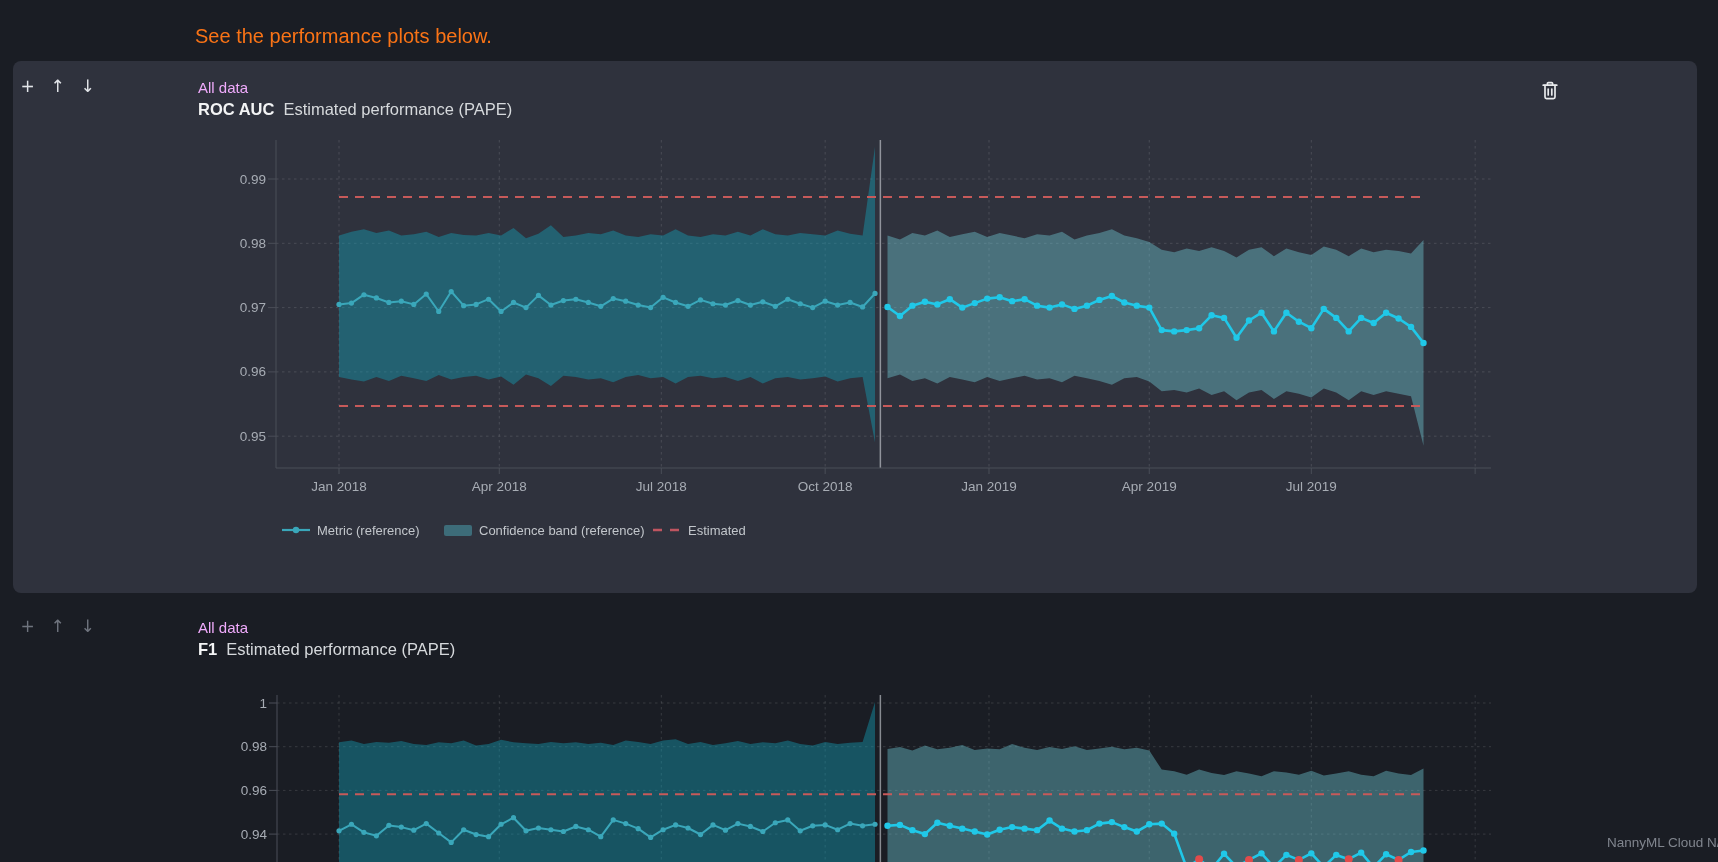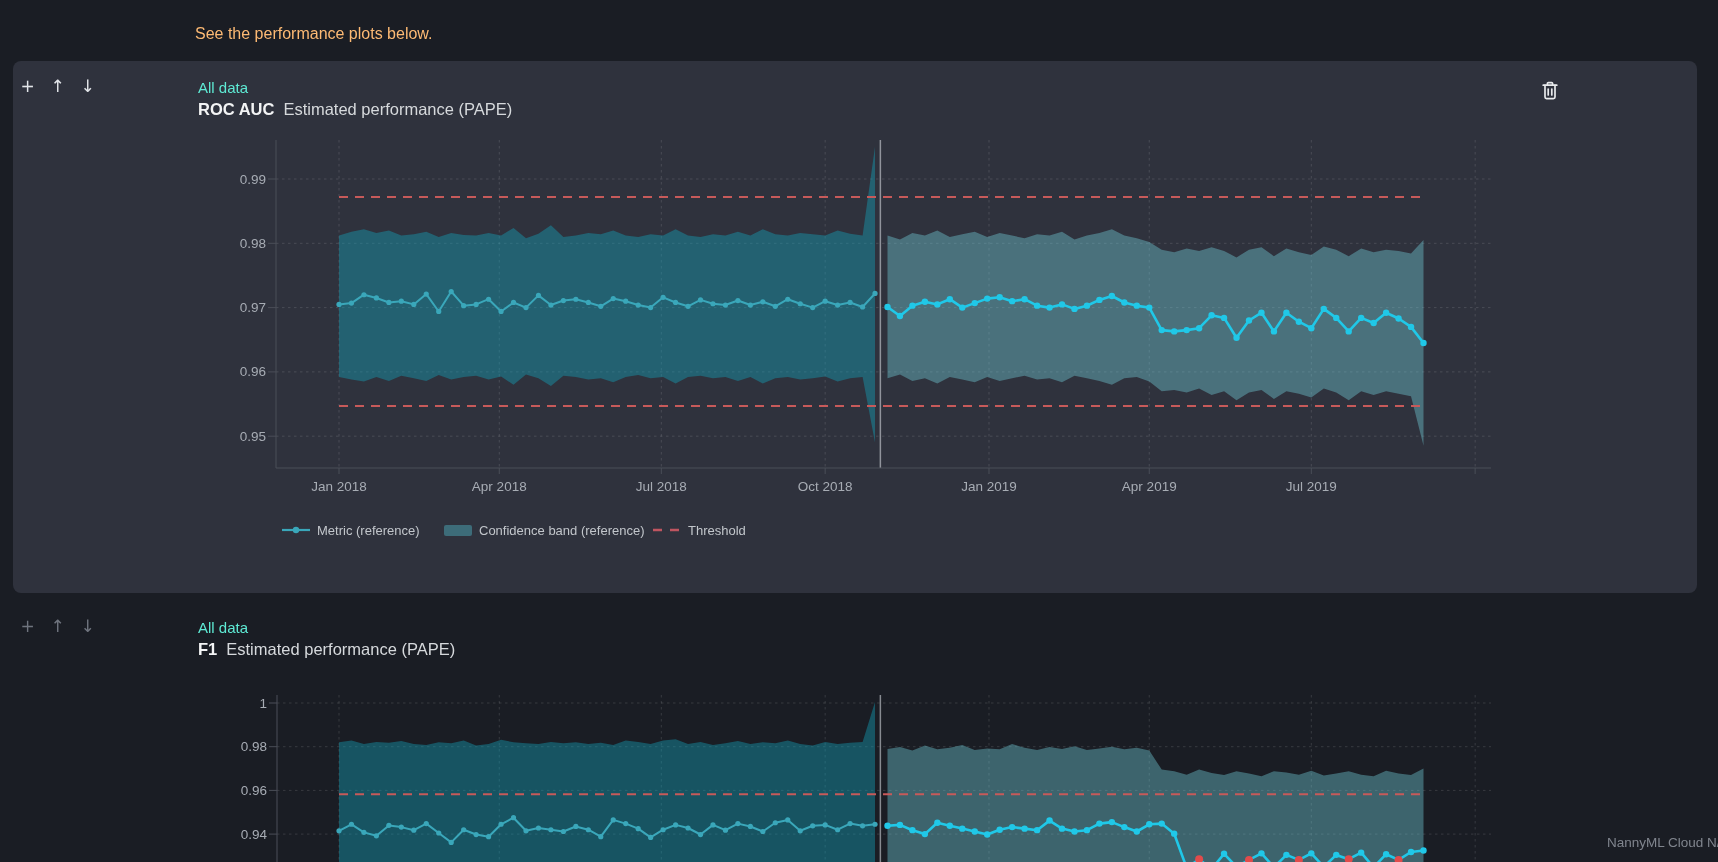--- a/index.html
+++ b/index.html
@@ -3,39 +3,39 @@
 <meta charset="utf-8">
 <style>
   * { margin:0; padding:0; box-sizing:border-box; }
   html,body { width:1718px; height:862px; }
   body {
     position:relative; overflow:hidden;
     background:#1a1d24;
     font-family:"Liberation Sans", sans-serif;
     color:#e6e8ea;
   }
-  .intro { position:absolute; left:195px; top:25px; font-size:16px; color:#fdba74; }
+  .intro { position:absolute; left:195px; top:25px; font-size:20px; color:#f97316; }
   .card1 {
     position:absolute; left:13px; top:61px; width:1684px; height:532px;
     background:#2f323d; border-radius:8px;
   }
   .controls { position:absolute; display:flex; gap:9px; align-items:center; }
   .controls.c1 { left:17px; top:76px; }
   .controls.c2 { left:17px; top:616px; }
   .ctl-btn {
     width:21px; height:21px; display:flex; align-items:center; justify-content:center;
     background:transparent; border:none; font-size:17px; line-height:1;
     font-family:"DejaVu Sans", sans-serif; cursor:pointer; padding:0;
   }
   .c1 .ctl-btn { color:#e2e5e9; }
   .c2 .ctl-btn { color:#6f747e; }
   .hdr { position:absolute; left:198px; }
   .hdr.h1 { top:79px; }
   .hdr.h2 { top:619px; }
-  .scope { font-size:15px; color:#5eead4; margin-bottom:4px; }
+  .scope { font-size:15px; color:#f0abfc; margin-bottom:4px; }
   .chart-title { font-size:16.5px; color:#d6d9dc; }
   .chart-title b { color:#f3f4f5; font-weight:bold; margin-right:9px; }
   .trash-btn {
     position:absolute; left:1537px; top:79px; width:26px; height:26px;
     background:transparent; border:none; cursor:pointer; padding:0;
     display:flex; align-items:center; justify-content:center;
   }
   svg.overlay { position:absolute; left:0; top:0; width:1718px; height:862px; }
   svg text { font-family:"Liberation Sans", sans-serif; }
   .legend { position:absolute; left:282px; top:520px; font-size:13px; color:#c2c6cb; }
@@ -357,21 +357,21 @@
           </svg>
       </span>
       <span>Confidence band (reference)</span>
     </span>
     <span class="leg-col3">
       <span class="leg-swatch">
         <svg width="28" height="10">
             <line x1="0" y1="5" x2="28" y2="5" stroke="#bf5560" stroke-width="2.4" stroke-dasharray="9 8"></line>
           </svg>
       </span>
-      <span>Threshold</span>
+      <span>Estimated</span>
     </span>
   </div>
 </div>
 
 <div class="controls c2">
   <button class="ctl-btn">+</button>
   <button class="ctl-btn">↑</button>
   <button class="ctl-btn">↓</button>
 </div>
 

